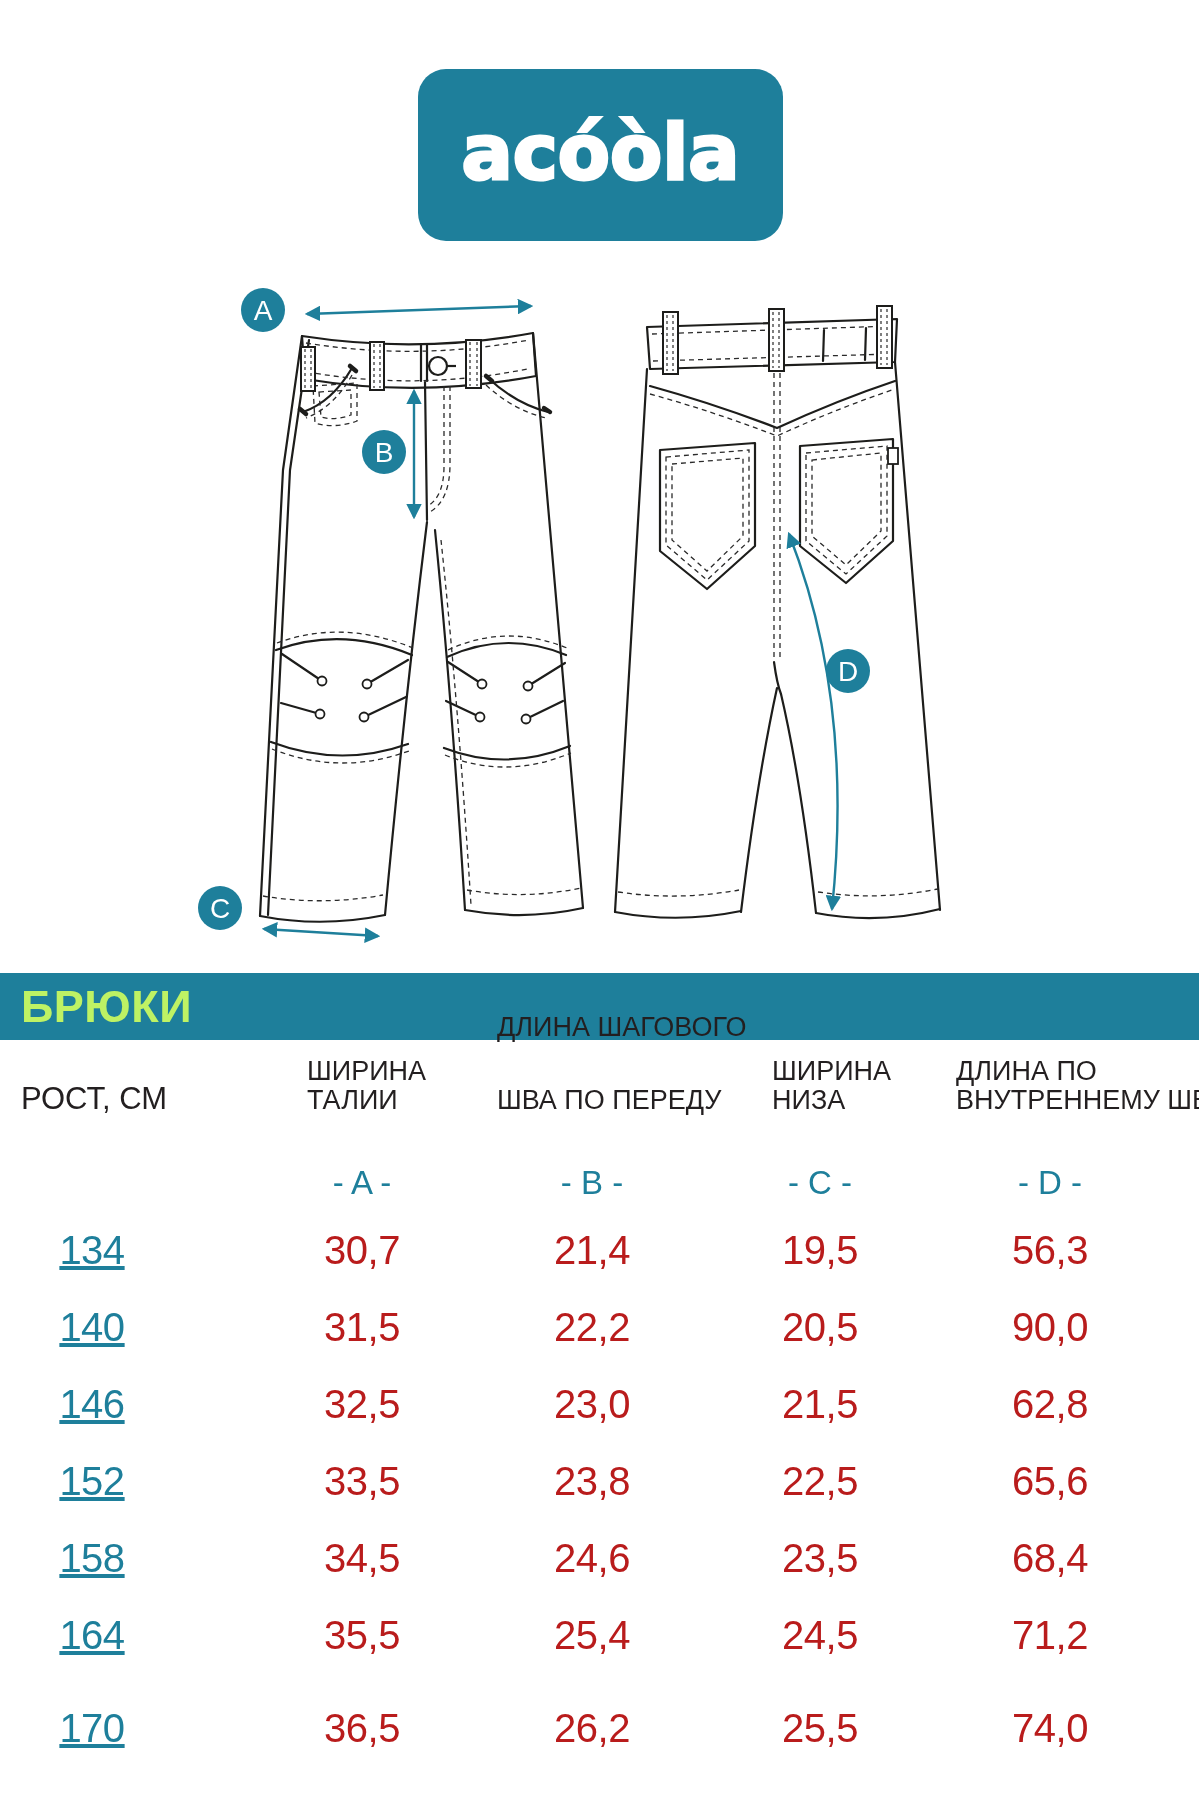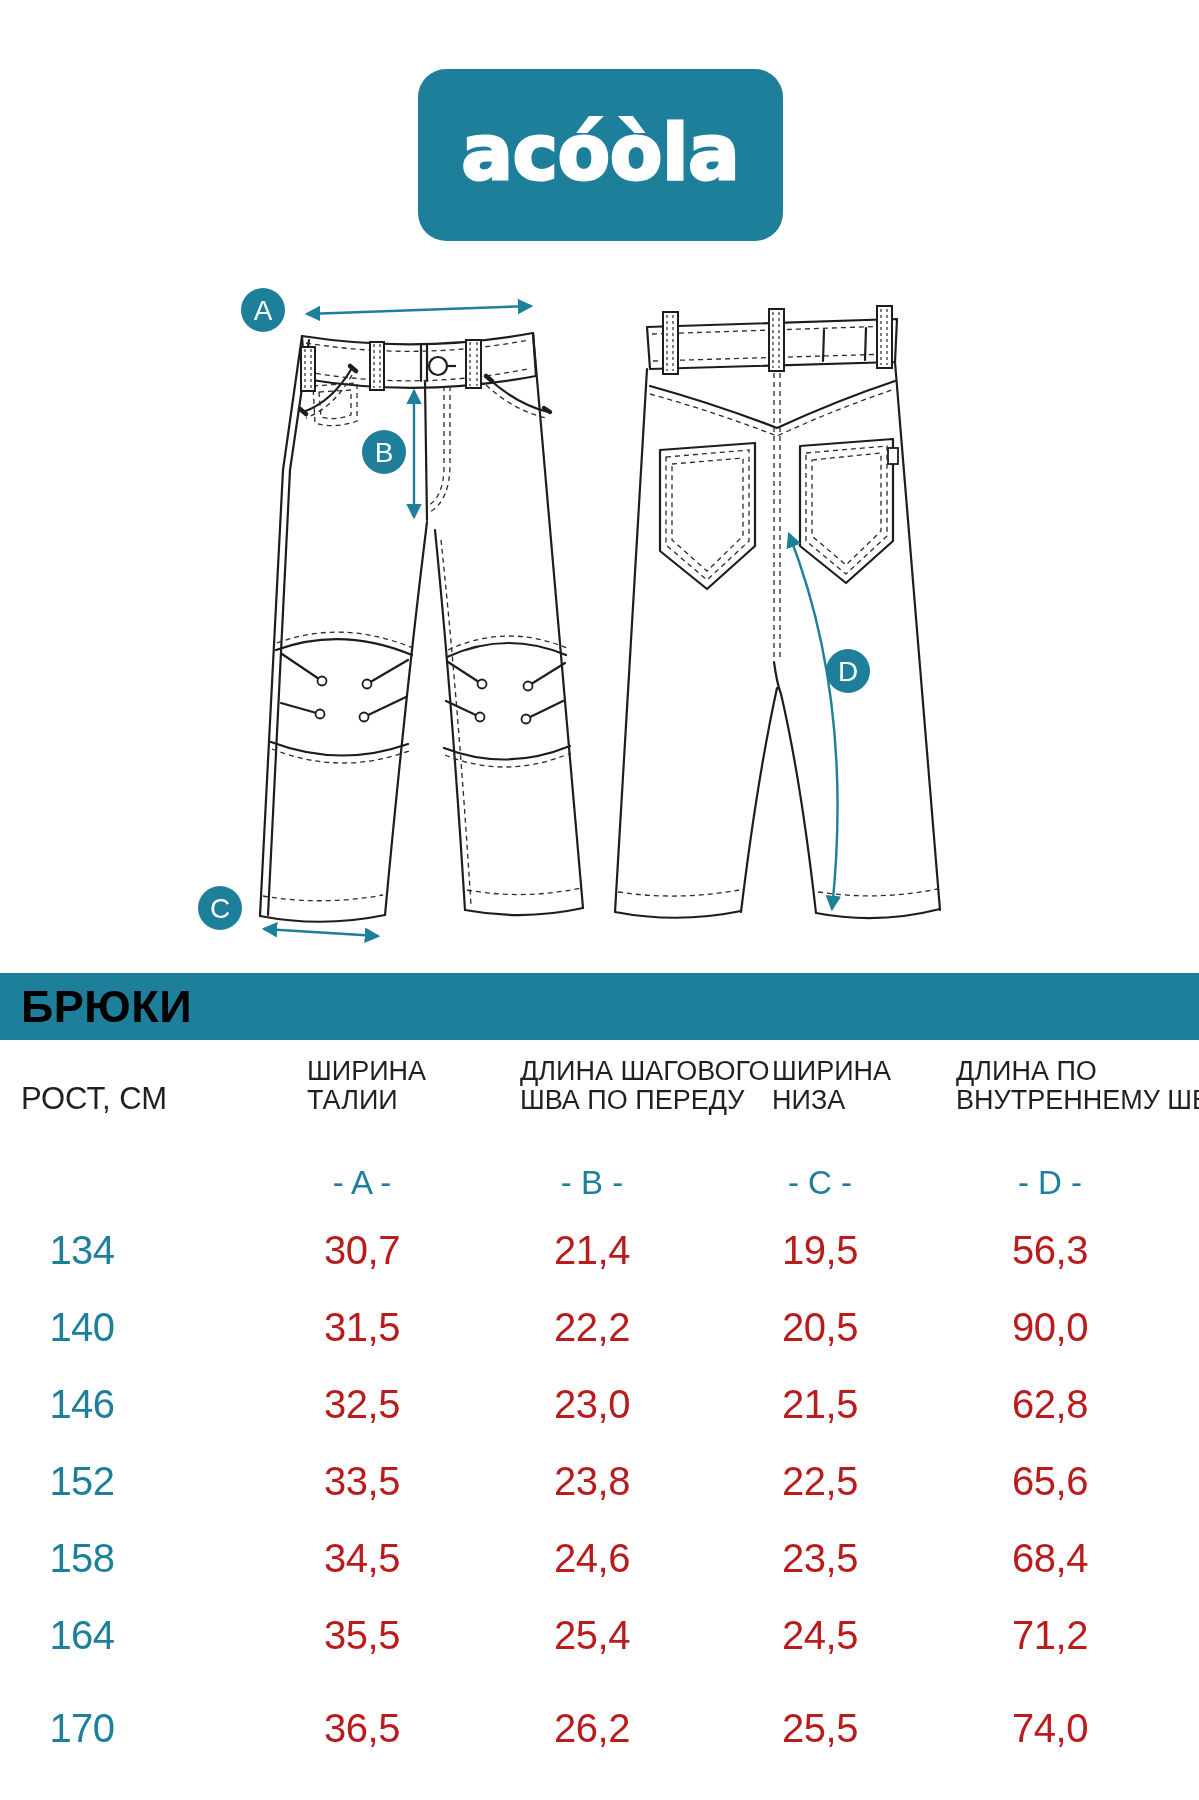--- a/index.html
+++ b/index.html
@@ -18,38 +18,38 @@
     font-size:76px;letter-spacing:0px;-webkit-text-stroke:3px #ffffff;
     transform:translateY(-3px);
   }
   
   .diagram{position:absolute;left:150px;top:230px;width:820px;height:730px;}
   
   .title-bar{
     position:absolute;left:0;top:973px;width:1199px;height:67px;background:#1e7f9b;
   }
   .title-bar span{
-    color:#000000;font-weight:700;font-size:45px;line-height:67px;
+    color:#bef264;font-weight:700;font-size:45px;line-height:67px;
     padding-left:21px;letter-spacing:0.5px;display:block;
   }
   
   .hdr-block{
     position:absolute;top:1056px;height:59px;display:flex;flex-direction:column;
     justify-content:flex-end;color:#231f20;font-size:27px;line-height:29px;
     white-space:nowrap;
   }
   .height-label{font-size:31px;line-height:33px;}
   .letters-row,.data-row{position:absolute;left:0;width:1199px;height:40px;}
   .cell{
     position:absolute;transform:translateX(-50%);line-height:40px;
     font-size:40px;color:#b91c1c;white-space:nowrap;letter-spacing:-0.5px;
   }
   .cell.teal{color:#1e7f9b;}
   .cell.letter{font-size:33px;color:#1e7f9b;letter-spacing:0px;}
-  .c0{left:82px;} .c1{left:362px;} .c2{left:592px;} .c3{left:820px;} .c4{left:1050px;}
+  .c0{left:92px;text-decoration:underline;} .c1{left:362px;} .c2{left:592px;} .c3{left:820px;} .c4{left:1050px;}
 </style>
 </head>
 <body>
 
 <div class="logo">
   <span class="logo-text">acóòla</span>
 </div>
 
 <svg class="diagram" viewBox="150 230 820 730" xmlns="http://www.w3.org/2000/svg">
   <defs>
@@ -236,21 +236,21 @@
   <span>БРЮКИ</span>
 </div>
 
 <div class="hdr-block height-label" style="left:21px;">
   <span>РОСТ, СМ</span>
 </div>
 <div class="hdr-block" style="left:307px;">
   <span>ШИРИНА</span>
   <span>ТАЛИИ</span>
 </div>
-<div class="hdr-block" style="left:520px;">
+<div class="hdr-block" style="left:497px;gap:44px;">
   <span>ДЛИНА ШАГОВОГО</span>
   <span>ШВА ПО ПЕРЕДУ</span>
 </div>
 <div class="hdr-block" style="left:772px;">
   <span>ШИРИНА</span>
   <span>НИЗА</span>
 </div>
 <div class="hdr-block" style="left:956px;">
   <span>ДЛИНА ПО</span>
   <span>ВНУТРЕННЕМУ ШВУ</span>

